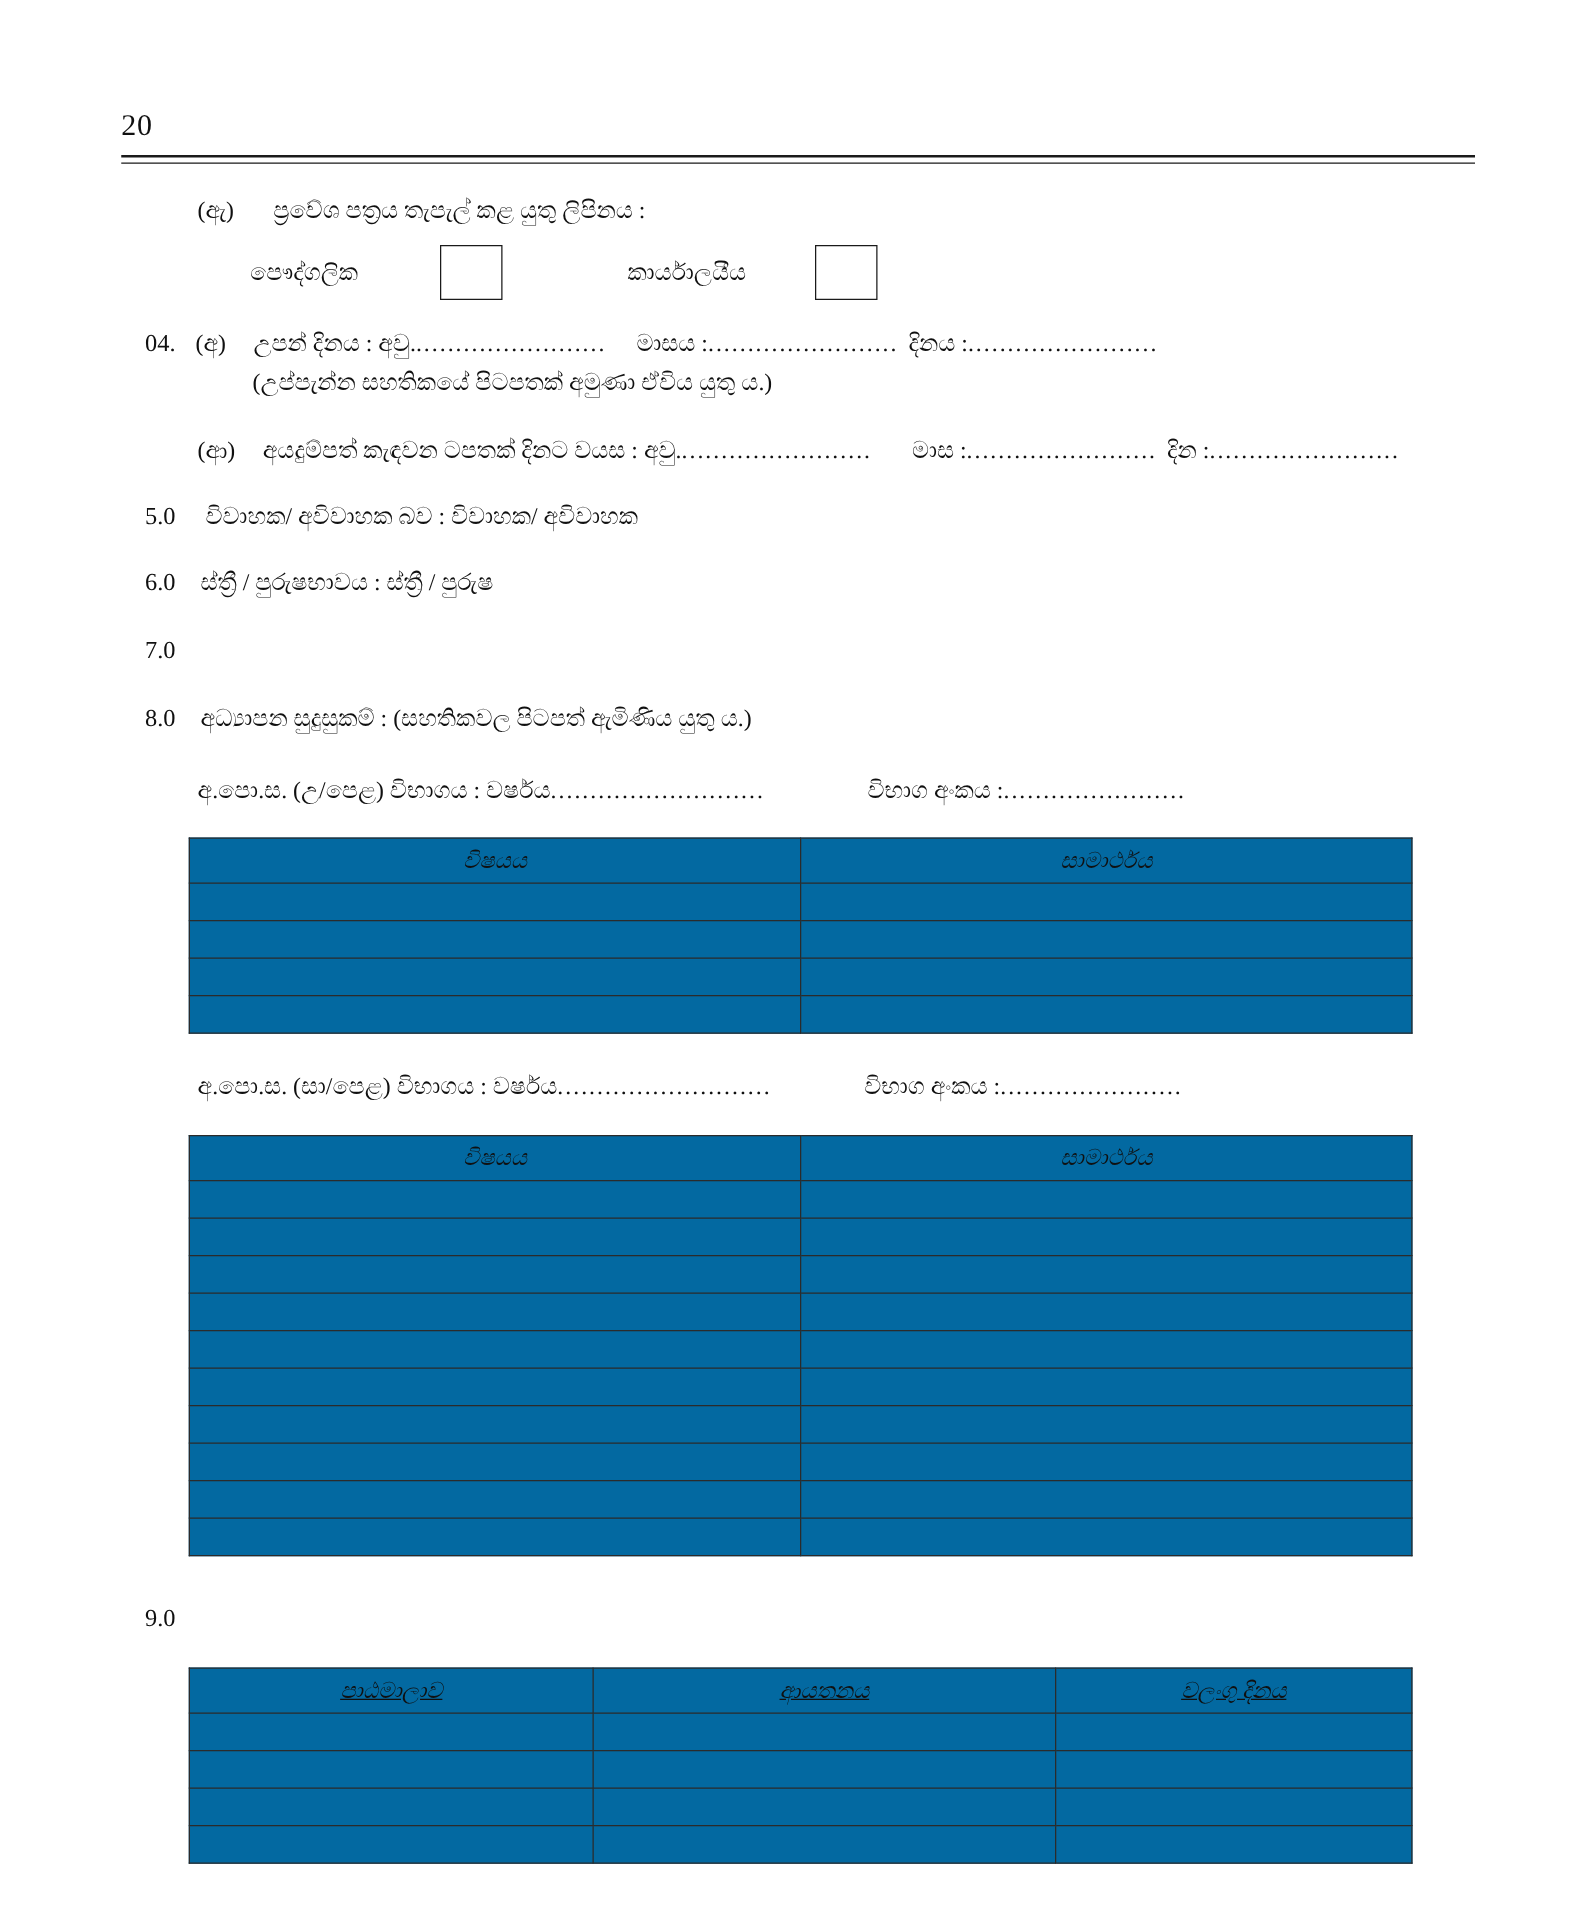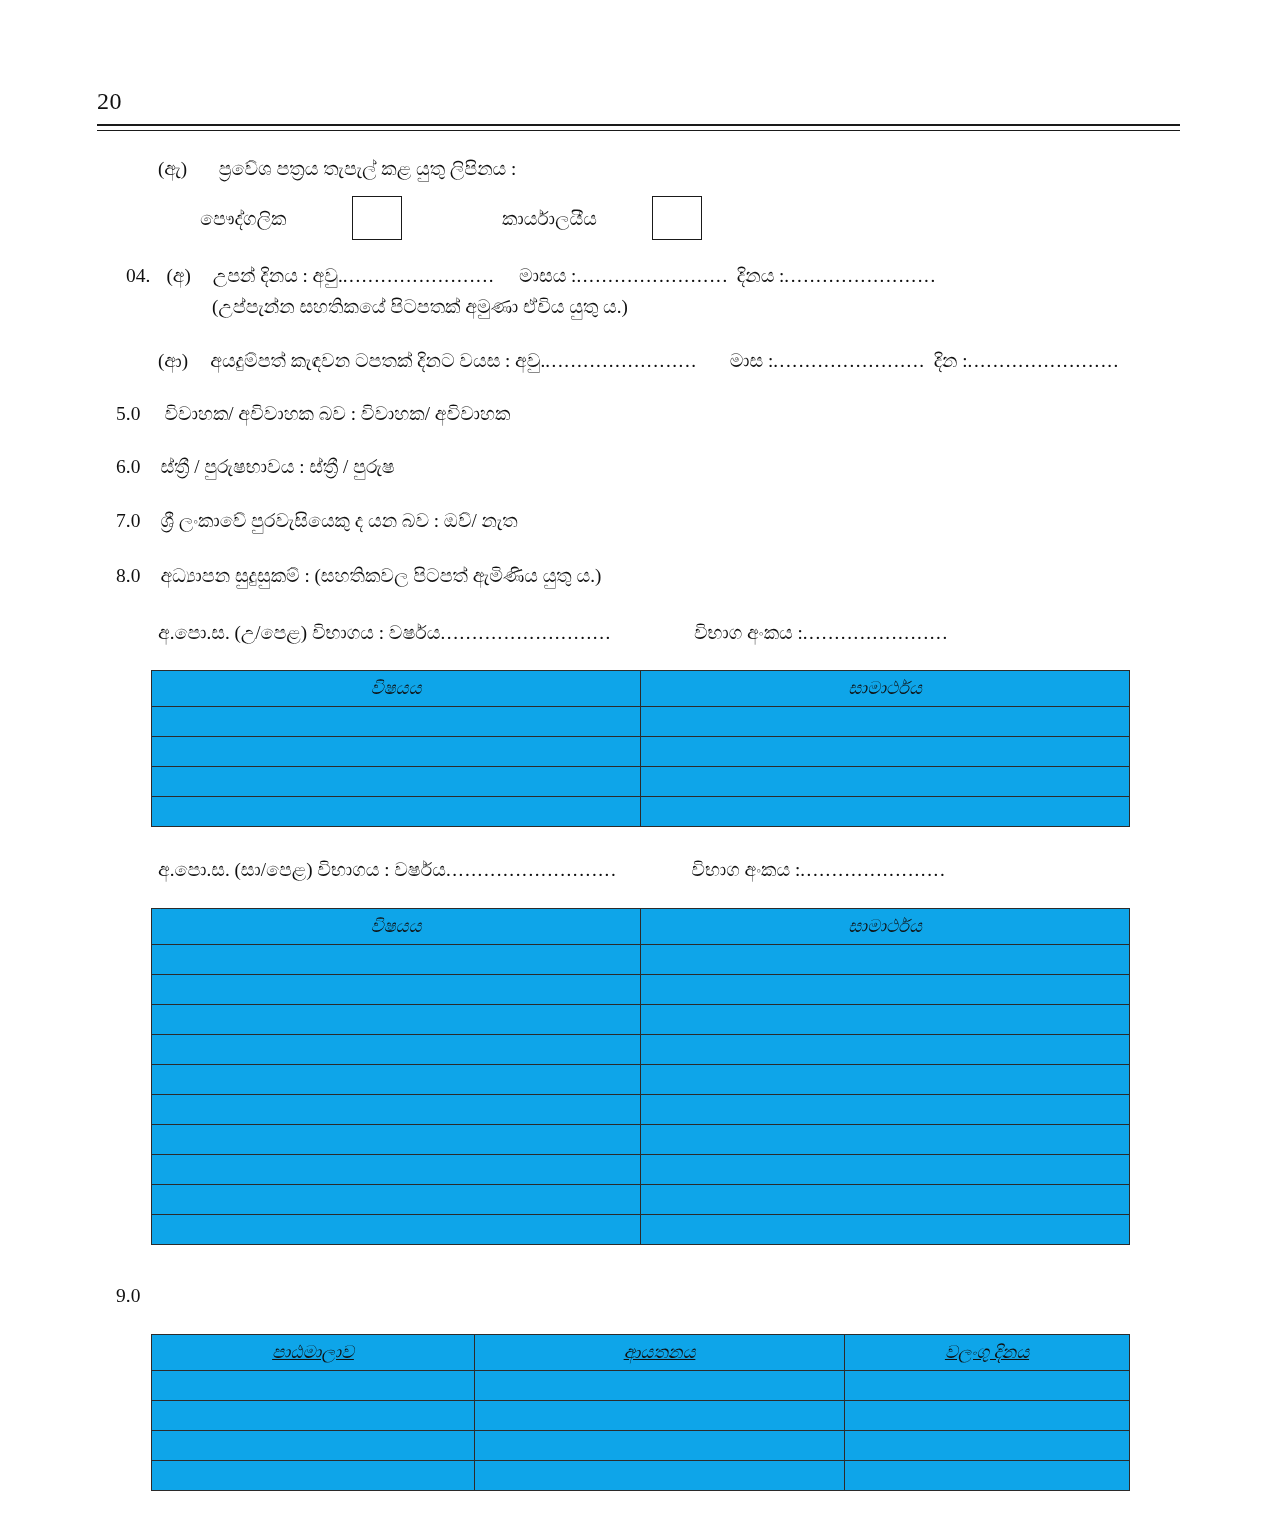--- a/index.html
+++ b/index.html
@@ -96,21 +96,21 @@
     height: 44px;
     border: 1.6px solid #1a1a1a;
     background: #fff;
     box-sizing: border-box;
   }
 
   
   table.form-table {
     border-collapse: collapse;
     table-layout: fixed;
-    background: #0ea5e9;
+    background: #0369a1;
   }
   table.form-table td,
   table.form-table th {
     border: 1.5px solid #2b2b2b;
     height: 30px;
     padding: 0;
     box-sizing: border-box;
   }
   table.form-table th {
     height: 36px;
@@ -136,21 +136,21 @@
   <span>ප්‍රවේශ පත්‍රය තැපැල් කළ යුතු ලිපිනය :</span>
 </div>
 
 <div class="checkbox-row">
   <span class="cb-label" style="left:0px;">පෞද්ගලික</span>
   <span class="cbox" style="left:152px;"></span>
   <span class="cb-label" style="left:302px;">කාර්යාලයීය</span>
   <span class="cbox" style="left:452px;"></span>
 </div>
 
-<div class="blk" style="left:126px; top:262px;">
+<div class="blk" style="left:116px; top:262px;">
   <div class="row-line sin">
     <span class="num">04.</span>
     <span style="display:inline-block;width:16px"></span>
     <span>(අ)</span>
     <span style="display:inline-block;width:22px"></span>
     <span>උපන් දිනය : අවු. </span>
     <span class="dots">........................</span>
     <span style="display:inline-block;width:24px"></span>
     <span>මාසය : </span>
     <span class="dots">........................</span>
@@ -184,21 +184,20 @@
 
 <div class="blk row-line sin" style="left:116px; top:453px;">
   <span class="num">6.0</span>
   <span style="display:inline-block;width:20px"></span>
   <span>ස්ත්‍රී / පුරුෂභාවය : ස්ත්‍රී / පුරුෂ</span>
 </div>
 
 <div class="blk row-line sin" style="left:116px; top:507px;">
   <span class="num">7.0</span>
   <span style="display:inline-block;width:20px"></span>
-  <span>ශ්‍රී ලංකාවේ පුරවැසියෙකු ද යන බව :  ඔව්/ නැත</span>
 </div>
 
 <div class="blk row-line sin" style="left:116px; top:562px;">
   <span class="num">8.0</span>
   <span style="display:inline-block;width:20px"></span>
   <span>අධ්‍යාපන සුදුසුකම් : (සහතිකවල පිටපත් ඇමිණිය යුතු ය.)</span>
 </div>
 
 <div class="blk row-line sin" style="left:158px; top:619px;align-items:flex-end;">
   <span>අ.පො.ස. (උ/පෙළ) විභාගය : වර්ෂය </span>

